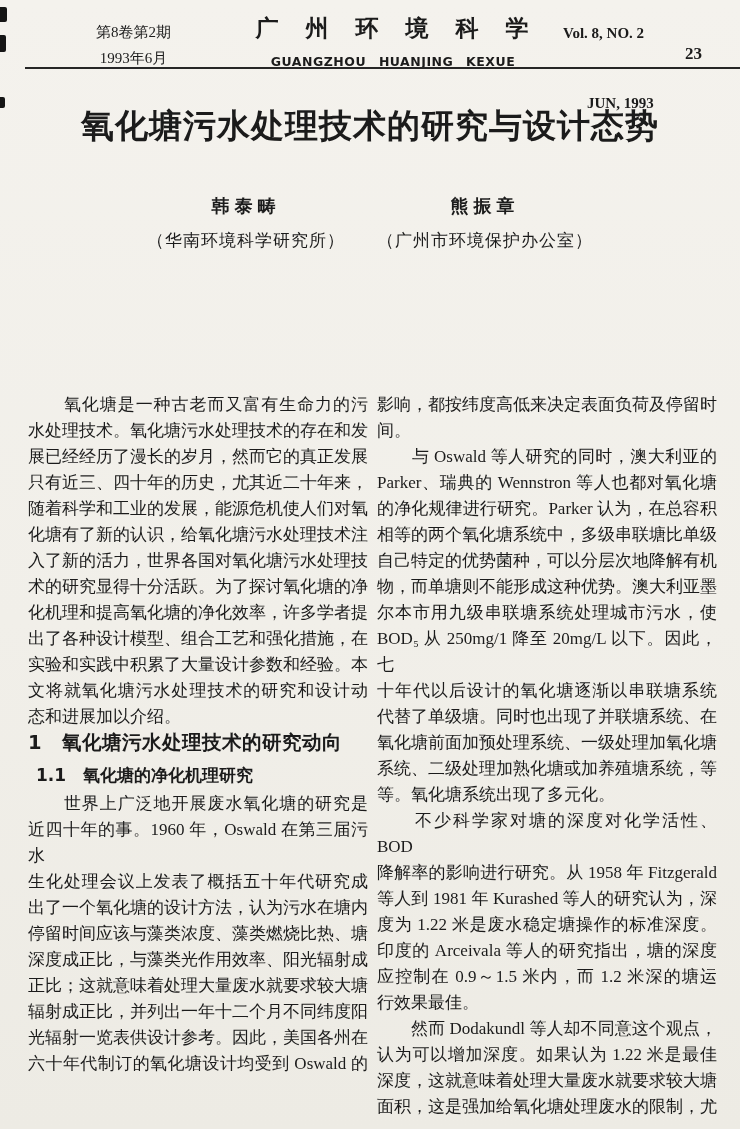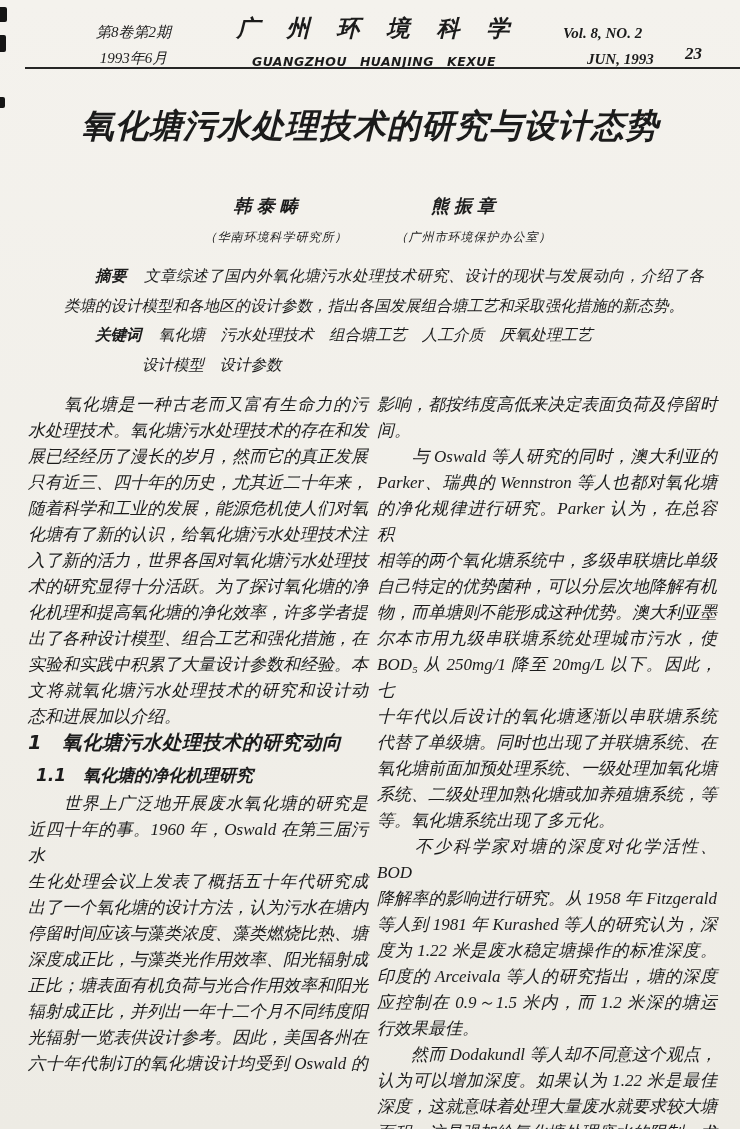--- a/index.html
+++ b/index.html
@@ -1,47 +1,46 @@
 <!DOCTYPE html>
 <html><head>
 <meta charset="utf-8">
 <style>
   html,body { margin:0; padding:0; background:#888; }
   .page {
     position:relative; width:740px; height:1129px; margin:0 auto;
     background:linear-gradient(180deg,#f4f2ed 0%,#f1efe9 55%,#edebe4 100%);
     overflow:hidden; color:#1b1b1b;
     font-family:"Liberation Serif","DejaVu Serif",serif;
-    font-style:italic;
   }
   .artifact { position:absolute; left:0; background:#151515; border-radius:0 2px 2px 0; }
   .a1 { top:7px;  width:7px; height:15px; }
   .a2 { top:35px; width:6px; height:17px; }
   .a3 { top:97px; width:5px; height:11px; }
 
   
   .hdr-left  { position:absolute; left:96px; top:19px; text-align:center; font-size:15px; line-height:26px; }
-  .hdr-center{ position:absolute; left:50%; top:13px; transform:translateX(-50%); margin-left:4px; text-align:center; }
+  .hdr-center{ position:absolute; left:50%; top:13px; transform:translateX(-50%); margin-left:23px; text-align:center; }
   .jt-cn { font-family:"DejaVu Sans","Liberation Sans",sans-serif; font-weight:bold; font-size:23px; letter-spacing:2px; white-space:nowrap; }
   .jt-py { font-family:"DejaVu Sans","Liberation Sans",sans-serif; font-weight:bold; font-size:12.5px; margin-top:10px; letter-spacing:.5px; word-spacing:8px; white-space:nowrap; }
   .hdr-right { position:absolute; left:563px; top:20px; font-size:15px; font-weight:bold; line-height:26px; white-space:nowrap; }
-  .hdr-right .l2 { padding-left:24px; }
+  .hdr-right .l2 { padding-left:24px;margin-top:44px; }
   .page-num { position:absolute; left:685px; top:44px; font-size:17px; font-weight:bold; }
   .header-rule { position:absolute; top:67px; left:25px; width:715px; height:2px; background:#262626; }
 
   
   .article-title {
     position:absolute; top:104px; left:0; width:100%; margin:0;
     text-align:center; font-family:"DejaVu Sans","Liberation Sans",sans-serif;
     font-weight:bold; font-size:33px; letter-spacing:1px; white-space:nowrap;
   }
   .authors { position:absolute; top:194px; left:0; width:100%; display:flex; justify-content:center; gap:32px; }
   .author { text-align:center; }
   .author-name { font-size:18px; font-weight:bold; letter-spacing:5px; }
-  .author-affil { margin-top:11px; font-size:12px; letter-spacing:1px;margin-left:16px; }
+  .author-affil { margin-top:11px; font-size:17px; letter-spacing:1px; }
 
   
   .abstract { position:absolute; top:261px; left:64px; width:640px; font-size:15.5px; line-height:29px; }
   .abs-line { text-align:justify; }
   .abs-line.just { text-align-last:justify; }
   .abs-label { font-family:"DejaVu Sans","Liberation Sans",sans-serif; font-weight:bold; margin-left:31px; margin-right:17px; }
   .kw-line { text-align:left; }
   .kw2 { padding-left:78px; text-align:left; }
 
   
@@ -93,30 +92,20 @@
     <div class="author">
       <div class="author-name">韩泰畴</div>
       <div class="author-affil">（华南环境科学研究所）</div>
     </div>
     <div class="author">
       <div class="author-name">熊振章</div>
       <div class="author-affil">（广州市环境保护办公室）</div>
     </div>
   </div>
 
-  <div class="abstract">
-    <div class="abs-line just">
-      <span class="abs-label">摘要</span><span>文章综述了国内外氧化塘污水处理技术研究、设计的现状与发展动向，介绍了各</span>
-    </div>
-    <div class="abs-line">类塘的设计模型和各地区的设计参数，指出各国发展组合塘工艺和采取强化措施的新态势。</div>
-    <div class="abs-line kw-line">
-      <span class="abs-label">关键词</span><span>氧化塘　污水处理技术　组合塘工艺　人工介质　厌氧处理工艺</span>
-    </div>
-    <div class="abs-line kw2">设计模型　设计参数</div>
-  </div>
 
   <div class="col col-left">
       <div class="tline line">　　氧化塘是一种古老而又富有生命力的污</div>
       <div class="tline line">水处理技术。氧化塘污水处理技术的存在和发</div>
       <div class="tline line">展已经经历了漫长的岁月，然而它的真正发展</div>
       <div class="tline line">只有近三、四十年的历史，尤其近二十年来，</div>
       <div class="tline line">随着科学和工业的发展，能源危机使人们对氧</div>
       <div class="tline line">化塘有了新的认识，给氧化塘污水处理技术注</div>
       <div class="tline line">入了新的活力，世界各国对氧化塘污水处理技</div>
       <div class="tline line">术的研究显得十分活跃。为了探讨氧化塘的净</div>
@@ -126,21 +115,21 @@
       <div class="tline line">文将就氧化塘污水处理技术的研究和设计动</div>
       <div class="tline end">态和进展加以介绍。</div>
       <div class="tline h1">1　氧化塘污水处理技术的研究动向</div>
       <div class="tline h2">1.1　氧化塘的净化机理研究</div>
       <div class="tline line">　　世界上广泛地开展废水氧化塘的研究是</div>
       <div class="tline line">近四十年的事。1960 年，Oswald 在第三届污水</div>
       <div class="tline line">生化处理会议上发表了概括五十年代研究成</div>
       <div class="tline line">出了一个氧化塘的设计方法，认为污水在塘内</div>
       <div class="tline line">停留时间应该与藻类浓度、藻类燃烧比热、塘</div>
       <div class="tline line">深度成正比，与藻类光作用效率、阳光辐射成</div>
-      <div class="tline line">正比；塘表面有机负荷与光合作用效率和阳光</div>
+      <div class="tline line">正比；这就意味着处理大量废水就要求较大塘</div>
       <div class="tline line">辐射成正比，并列出一年十二个月不同纬度阳</div>
       <div class="tline line">光辐射一览表供设计参考。因此，美国各州在</div>
       <div class="tline line">六十年代制订的氧化塘设计均受到 Oswald 的</div>
     </div>
   <div class="col col-right">
       <div class="tline line">影响，都按纬度高低来决定表面负荷及停留时</div>
       <div class="tline end">间。</div>
       <div class="tline line">　　与 Oswald 等人研究的同时，澳大利亚的</div>
       <div class="tline line">Parker、瑞典的 Wennstron 等人也都对氧化塘</div>
       <div class="tline line">的净化规律进行研究。Parker 认为，在总容积</div>

